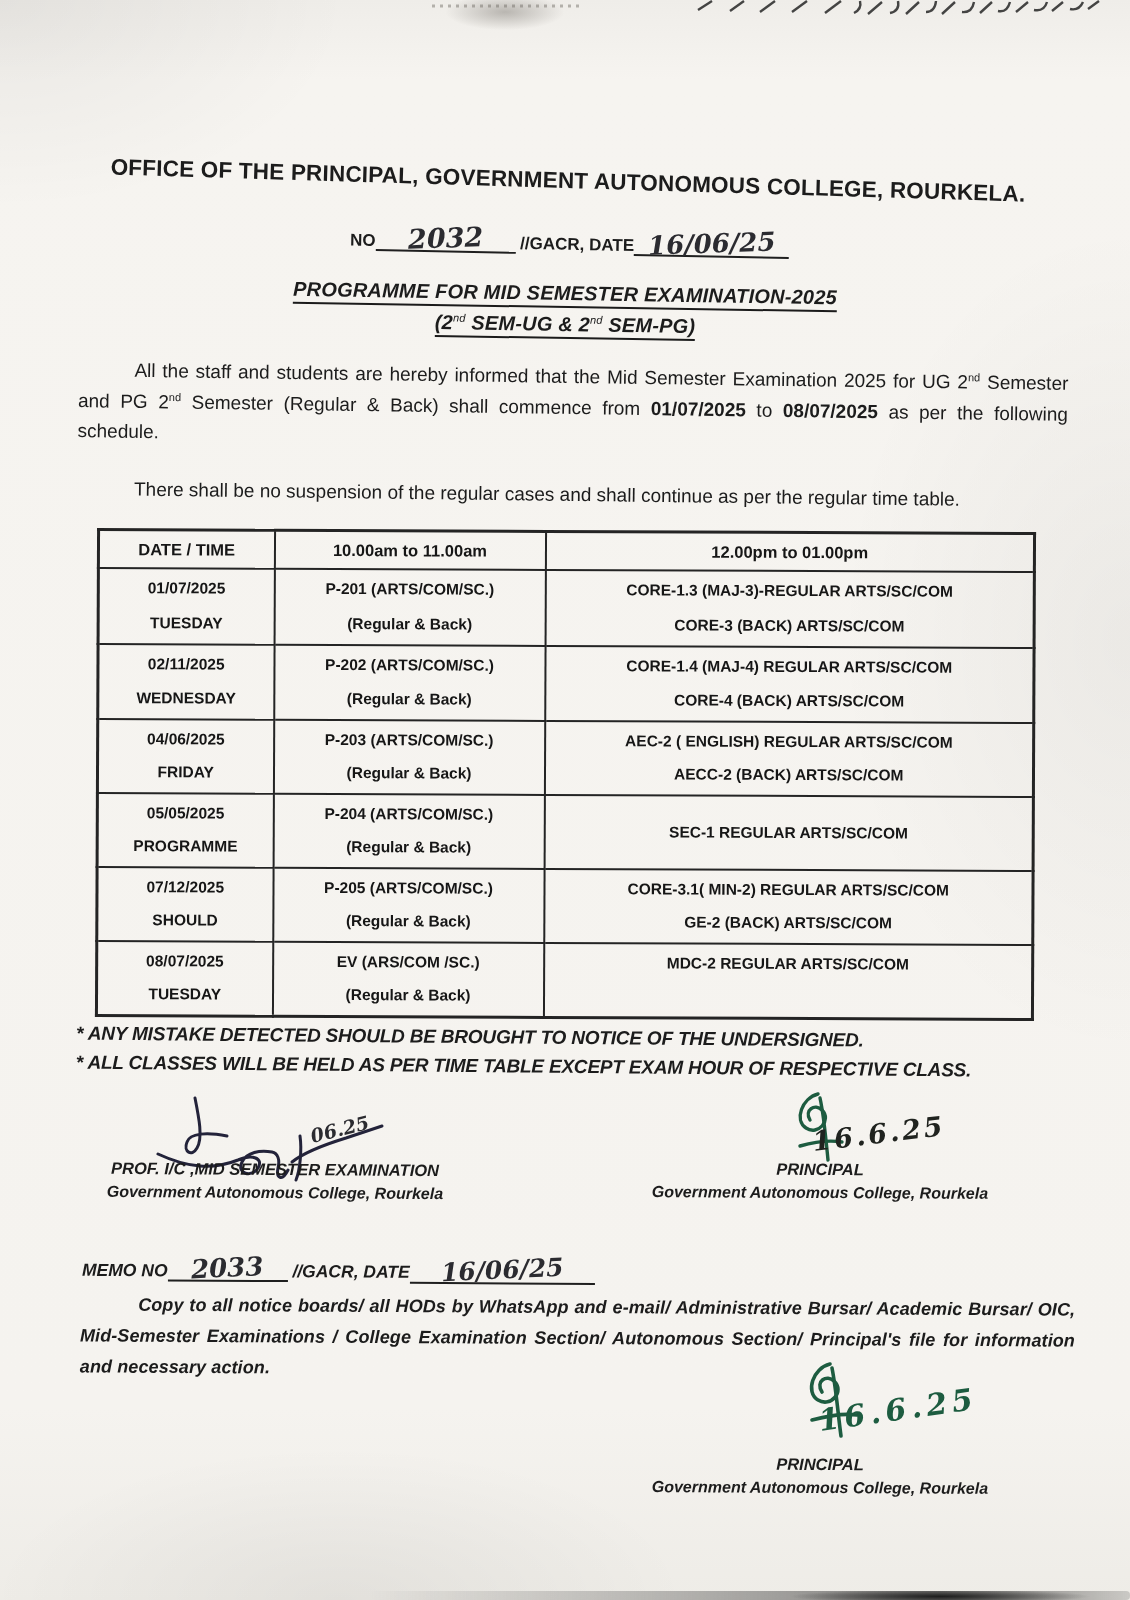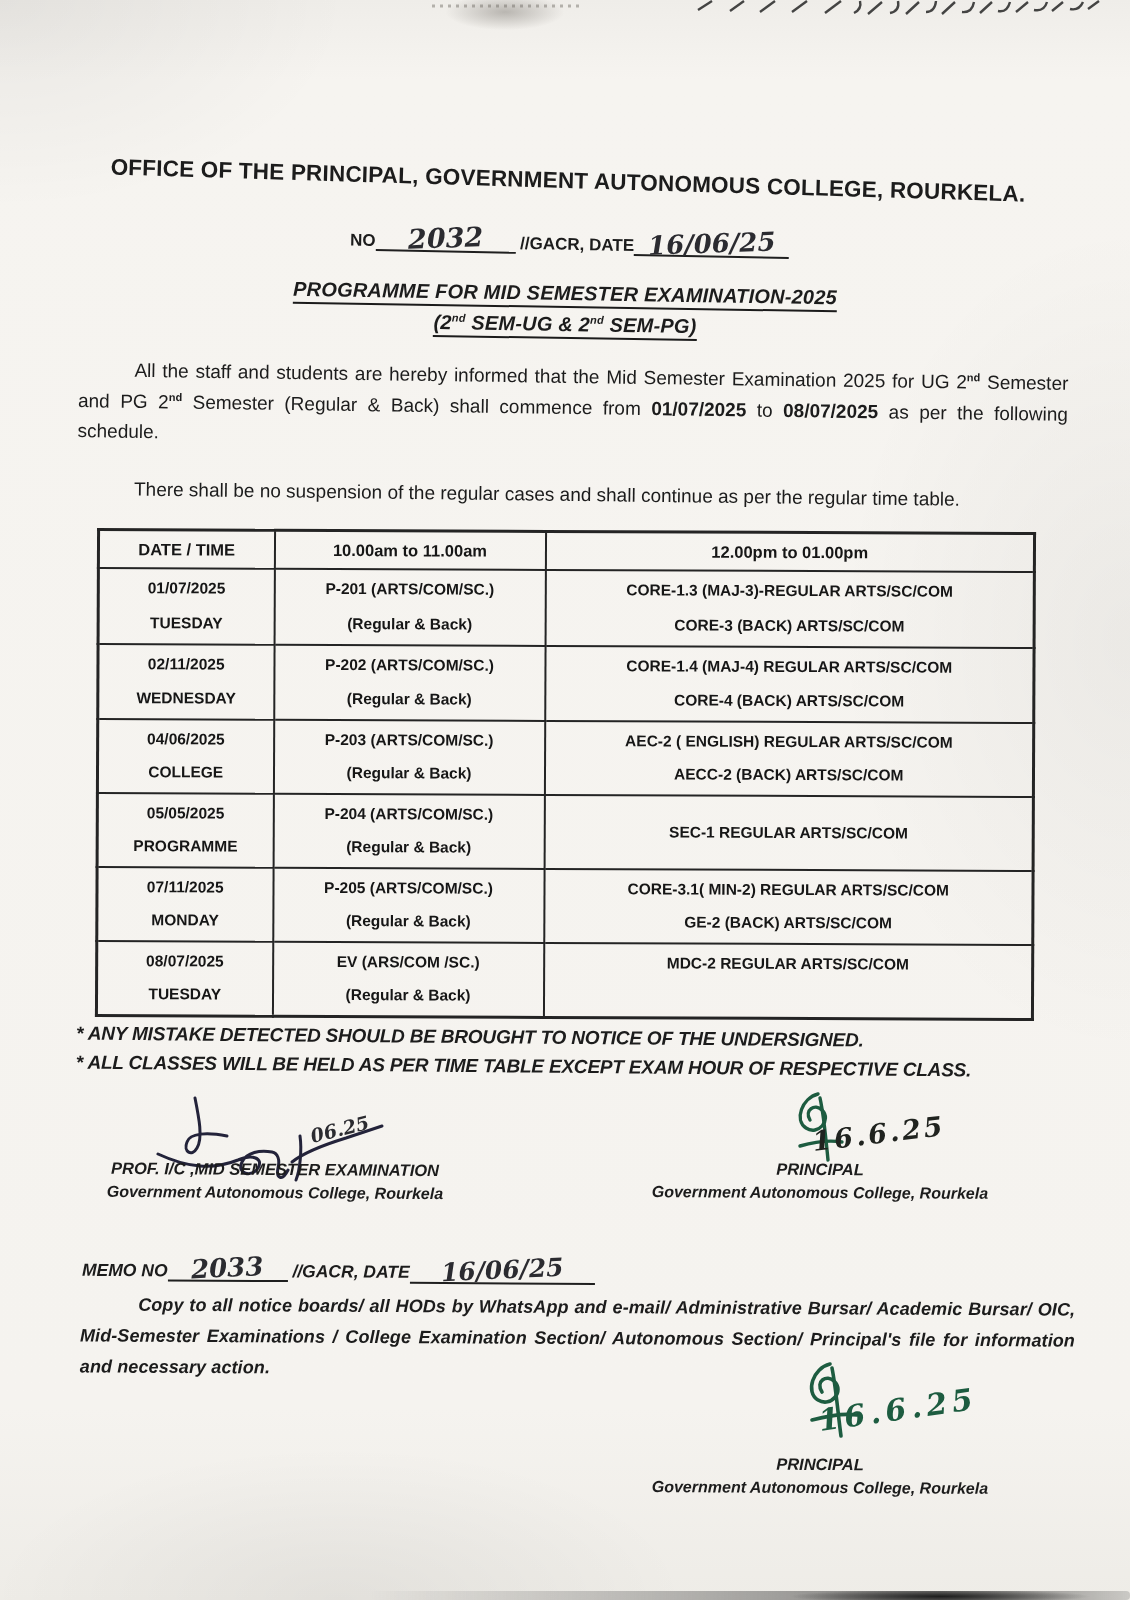--- a/index.html
+++ b/index.html
@@ -11,21 +11,21 @@
     position:absolute;inset:0;
     background:
       radial-gradient(ellipse 85px 26px at 505px 12px, rgba(140,136,130,.55), rgba(140,136,130,0) 70%),
       radial-gradient(ellipse 500px 300px at 0% 0%, rgba(0,0,0,.05), rgba(0,0,0,0) 70%),
       radial-gradient(ellipse 420px 600px at 100% 40%, rgba(0,0,0,.045), rgba(0,0,0,0) 70%),
       radial-gradient(ellipse 500px 220px at 30% 100%, rgba(0,0,0,.05), rgba(0,0,0,0) 70%),
       linear-gradient(180deg,#efede9 0%,#f6f4f0 5%,#f5f3ef 88%,#eeece7 100%);
   }
   .abs{position:absolute;}
   .b{font-weight:bold;}
-  sup.nd{font-size:11px;font-weight:bold;vertical-align:super;line-height:0;}
+  sup.nd{font-size:11px;font-weight:normal;vertical-align:super;line-height:0;}
   .hand{
     font-family:"DejaVu Serif",serif;font-style:italic;color:#2b2b30;
     display:inline-block;transform:rotate(-3deg);
   }
   .blank{
     display:inline-block;border-bottom:2.2px solid #1f1f1f;text-align:center;
     vertical-align:baseline;line-height:.9;
   }
   .hdr-title{
     left:88px;top:168px;width:960px;text-align:center;
@@ -193,21 +193,21 @@
           <div class="cellv">
             <div class="ln">CORE-1.4 (MAJ-4) REGULAR ARTS/SC/COM</div>
             <div class="ln">CORE-4 (BACK) ARTS/SC/COM</div>
           </div>
         </td>
     </tr>
     <tr style="height:71px">
       <td>
           <div class="cellv">
             <div class="ln">04/06/2025</div>
-            <div class="ln">COLLEGE</div>
+            <div class="ln">FRIDAY</div>
           </div>
         </td>
       <td>
           <div class="cellv">
             <div class="ln">P-203 (ARTS/COM/SC.)</div>
             <div class="ln">(Regular &amp; Back)</div>
           </div>
         </td>
       <td>
           <div class="cellv">
@@ -231,22 +231,22 @@
         </td>
       <td>
           <div class="cellv center1">
             <div class="ln">SEC-1 REGULAR ARTS/SC/COM</div>
           </div>
         </td>
     </tr>
     <tr style="height:71px">
       <td>
           <div class="cellv">
-            <div class="ln">07/11/2025</div>
-            <div class="ln">MONDAY</div>
+            <div class="ln">07/12/2025</div>
+            <div class="ln">SHOULD</div>
           </div>
         </td>
       <td>
           <div class="cellv">
             <div class="ln">P-205 (ARTS/COM/SC.)</div>
             <div class="ln">(Regular &amp; Back)</div>
           </div>
         </td>
       <td>
           <div class="cellv">

